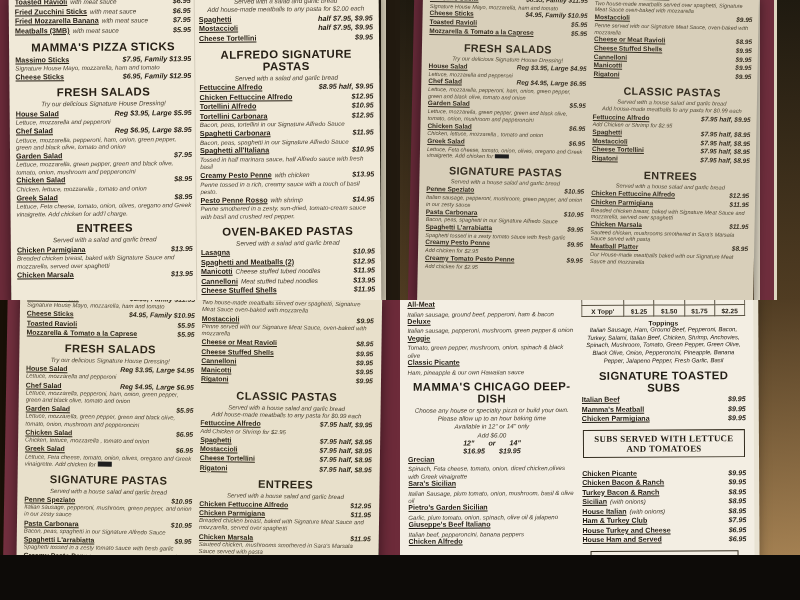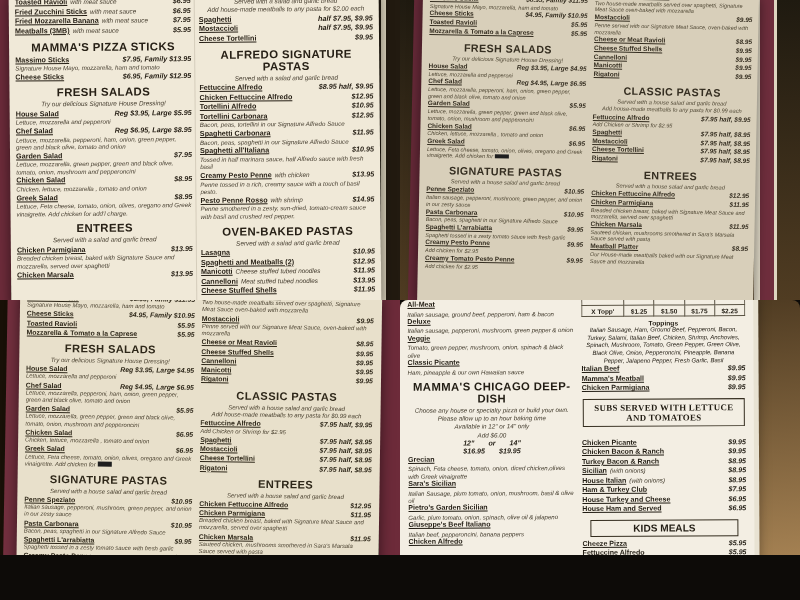--- a/index.html
+++ b/index.html
@@ -49,21 +49,21 @@
 
   
   .p-bl{--fs:6.9px;--ink:#2e2719;--desc:#4b4231;background:#181007;}
   .p-bl .cover{left:5px;top:-3px;width:14px;height:306px;background:#74303f;transform:rotate(1deg);}
   .p-bl .paper{left:18px;top:-5px;width:362px;height:312px;background:#e8e0cb;transform:rotate(.8deg);}
   .p-bl .bandR{left:379px;top:0;width:21px;height:100%;background:#6d2b3a;}
   .p-bl .c1{left:7px;top:0;width:168px;height:312px;}
   .p-bl .c2{left:182px;top:-5px;width:172px;height:317px;}
 
   
-  .p-br{--fs:7.1px;--ink:#221d14;--desc:#413a2c;background:linear-gradient(175deg,#46341d,#b28c5a);border-radius:8px;}
+  .p-br{--fs:7.1px;--ink:#221d14;--desc:#413a2c;background:linear-gradient(175deg,#46341d,#b28c5a);}
   .p-br .paper{left:-2px;top:-4px;width:358px;height:310px;background:#f3eee3;transform:rotate(-.3deg);}
   .p-br .sliverR{left:356px;top:0;width:5px;height:100%;background:#e8e2d2;}
   .p-br .c1{left:10px;top:4px;width:168px;height:302px;}
   .p-br .c2{left:184px;top:2px;width:164px;height:306px;}
 
   .tbl{width:100%;border-collapse:collapse;}
   .tbl td{border:1px solid #5a5344;font-size:calc(var(--fs) - .6px);font-weight:700;
     text-align:center;padding:1.5px 0;color:var(--ink);}
   .tbl .cutrow td{height:4px;border-top:none;}
   .tops-title{text-align:center;font-weight:700;font-size:calc(var(--fs) - .4px);
@@ -963,20 +963,21 @@
             <td>$1.25</td>
             <td>$1.50</td>
             <td>$1.75</td>
             <td>$2.25</td>
           </tr>
         </tbody>
           </table>
         <div class="tops-title">Toppings</div>
         <div class="tops-text">Italian Sausage, Ham, Ground Beef, Pepperoni, Bacon, Turkey, Salami, Italian Beef, Chicken, Shrimp, Anchovies, Spinach, Mushroom, Tomato, Green Pepper, Green Olive, Black Olive, Onion, Pepperoncini, Pineapple, Banana Pepper, Jalapeno Pepper, Fresh Garlic, Basil</div>
         <div>
+          <h3 class="sec-title">SIGNATURE TOASTED SUBS</h3>
           <div>
 
               <div class="row">
                 <span class="nm">Italian Beef</span>
                 <span class="sp"></span>
                 <span class="pr">$9.95</span>
               </div>
               <div class="dscline"></div>
 
               <div class="row">

